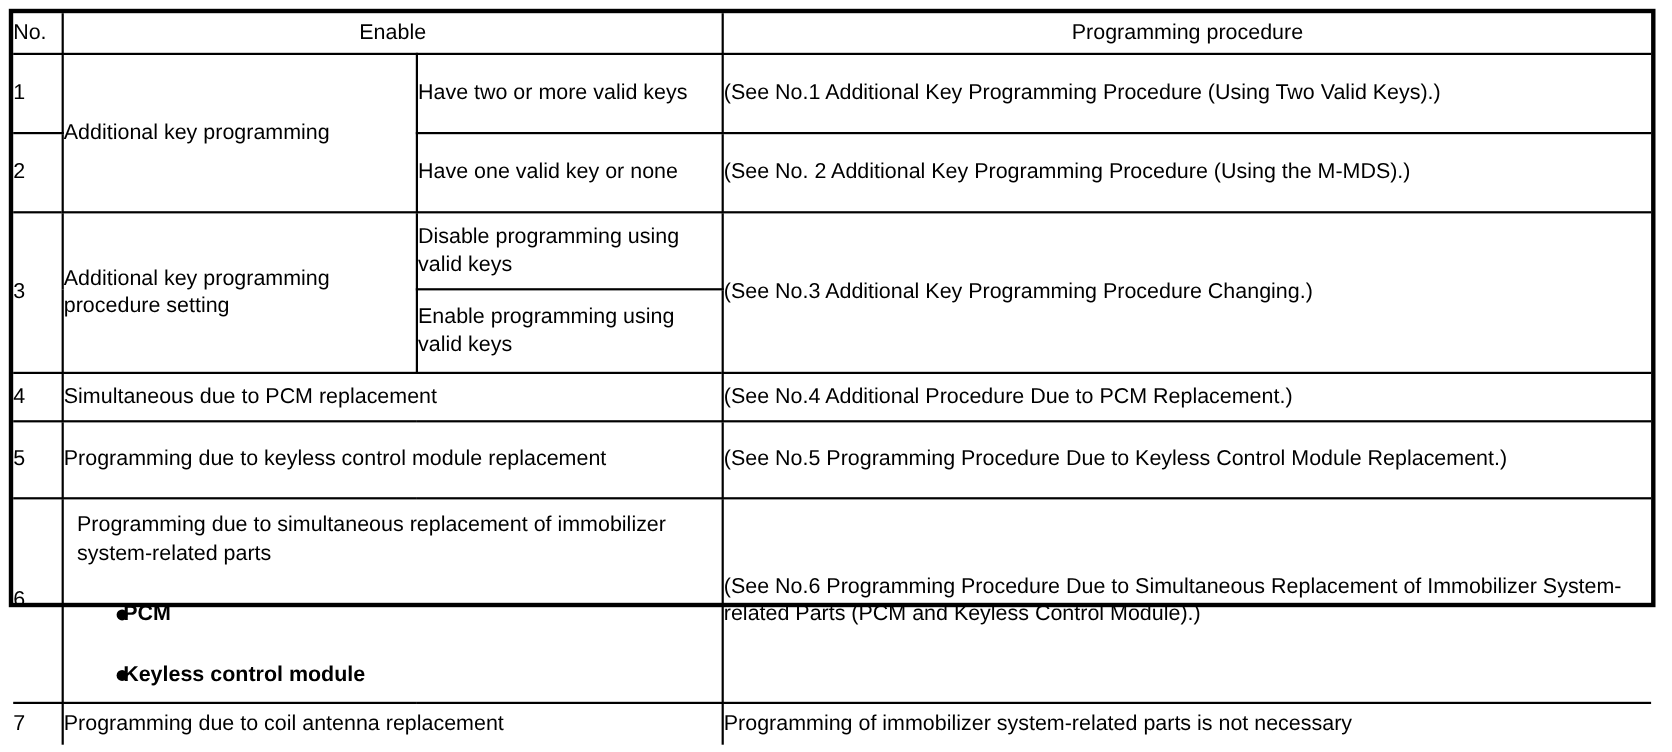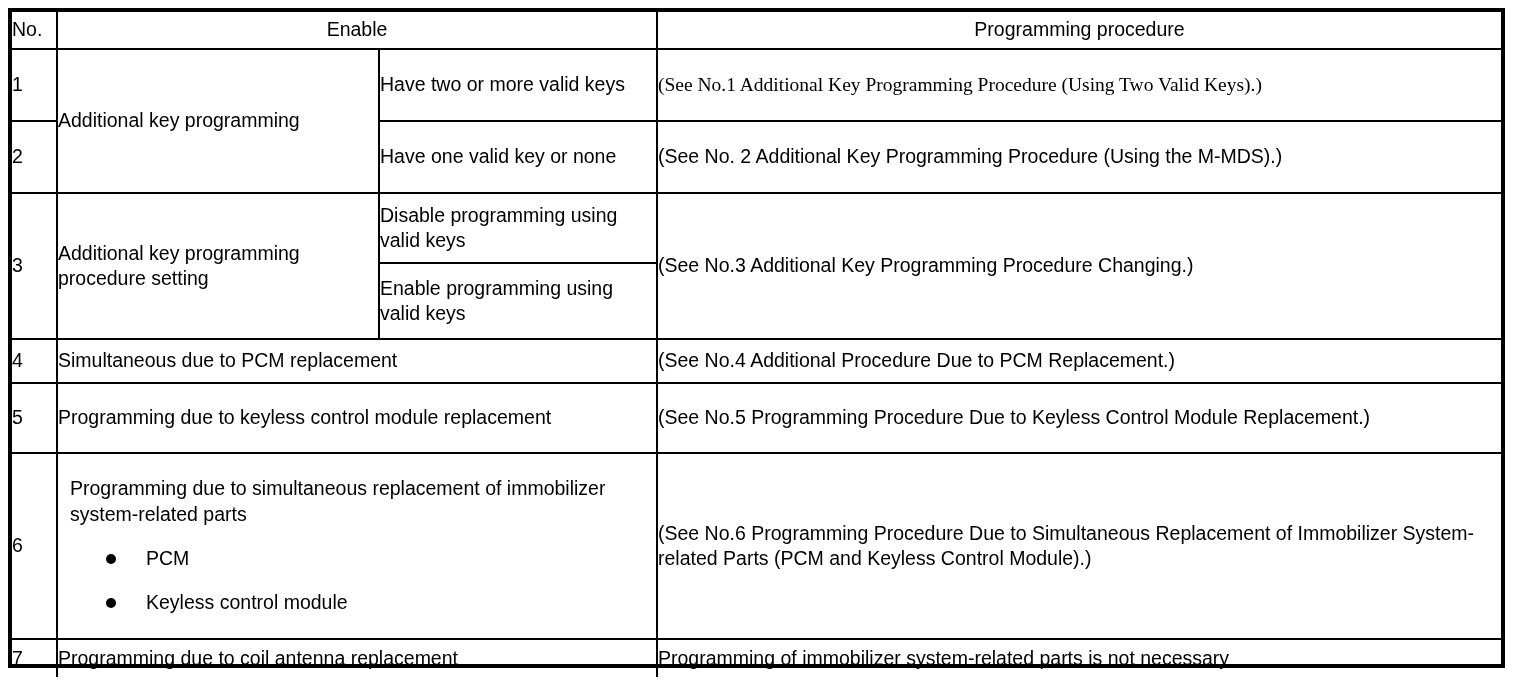--- a/index.html
+++ b/index.html
@@ -14,21 +14,21 @@
     font-family: "Liberation Sans", sans-serif;
     color: #000000;
     overflow: hidden;
   }
 
   .table-wrap {
     position: absolute;
     left: 8px;
     top: 8px;
     width: 1497px;
-    height: 660px;
+    height: 544px;
     box-sizing: border-box;
     border: 4px solid #000000;
   }
 
   table.grid {
     width: 100%;
     height: 100%;
     border-collapse: collapse;
     table-layout: fixed;
   }
@@ -86,32 +86,33 @@
   }
   .no-cell.mid {
     vertical-align: middle;
     padding-top: 0;
   }
 
   .service-mid  { vertical-align: middle; margin-top: 17px; }
   .service-top  { vertical-align: top; }
 
   .proc-mid { vertical-align: middle; }
-  .proc-top { vertical-align: top; font-family: Liberation Serif, serif; }
+  .proc-top { vertical-align: top; }
 
   .bullet-list {
     margin: 0;
     padding: 0;
     list-style: none;
   }
   .bullet-list li {
     position: relative;
-    padding-left: 88px;
-    margin-top: 19px;
+    padding-left: 54px;
+    margin-top: 30px;
     font-size: 19.5px;
+    font-weight: bold;
   }
   .bullet-list li .dot {
     position: absolute;
     left: 48px;
     top: 50%;
     width: 10px;
     height: 10px;
     margin-top: -5px;
     background: #000000;
     border-radius: 50%;

